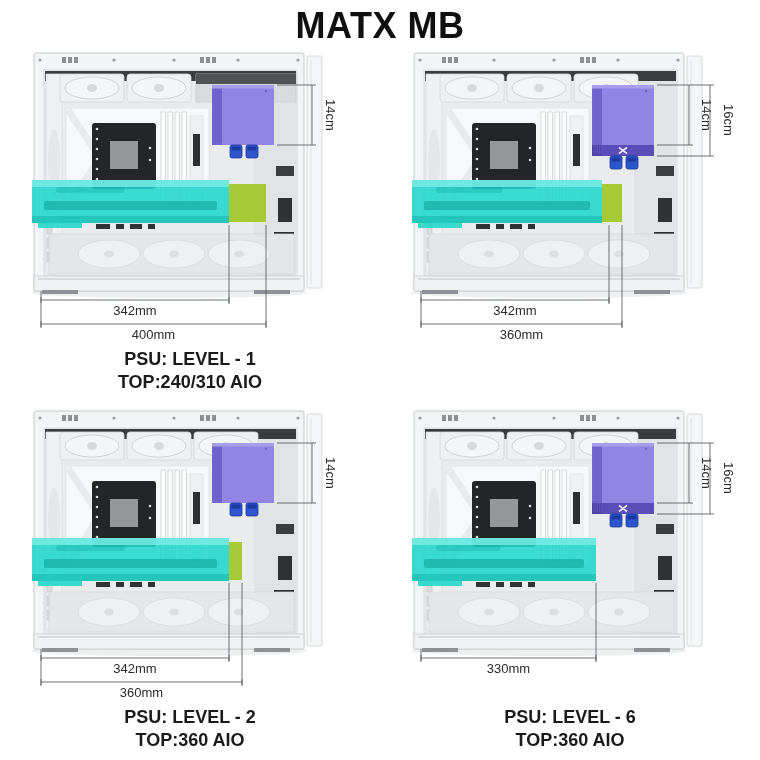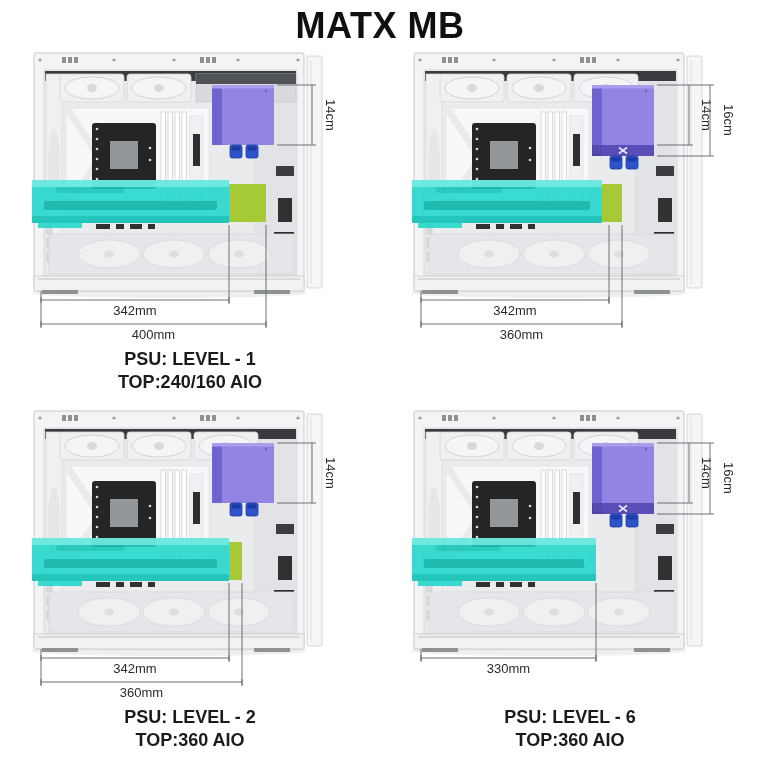--- a/index.html
+++ b/index.html
@@ -146,21 +146,21 @@
           <text x="131" y="267" text-anchor="middle">342mm</text>
           <line x1="262" y1="177" x2="262" y2="280" stroke="#5d6165" stroke-width="0.9"></line>
           <line x1="37" y1="276" x2="262" y2="276" stroke="#5d6165" stroke-width="0.9"></line>
           <line x1="37" y1="273" x2="37" y2="279" stroke="#5d6165" stroke-width="0.9"></line>
           <line x1="262" y1="273" x2="262" y2="279" stroke="#5d6165" stroke-width="0.9"></line>
           <text x="149.5" y="291" text-anchor="middle">400mm</text>
         </g>
       </svg>
     <div class="cap">
       <div>PSU: LEVEL - 1</div>
-      <div>TOP:240/160 AIO</div>
+      <div>TOP:240/310 AIO</div>
     </div>
   </section>
   <section class="panel">
     <svg class="case" viewBox="0 0 372 300">
         <g>
           <ellipse cx="165" cy="245" rx="138" ry="5" fill="rgba(40,45,50,0.08)"></ellipse>
           <rect x="303" y="8" width="15" height="232" fill="#f5f6f8" stroke="#ccced1" stroke-width="0.8" rx="1"></rect>
           <line x1="307" y1="12" x2="307" y2="236" stroke="#dee0e3" stroke-width="1"></line>
           <rect x="30" y="5" width="270" height="238" fill="#f3f4f6" stroke="#c6c9cc" stroke-width="1" rx="2"></rect>
           <rect x="40" y="22" width="253" height="206" fill="#e9ebed" stroke="#d2d4d7" stroke-width="0.8"></rect>

